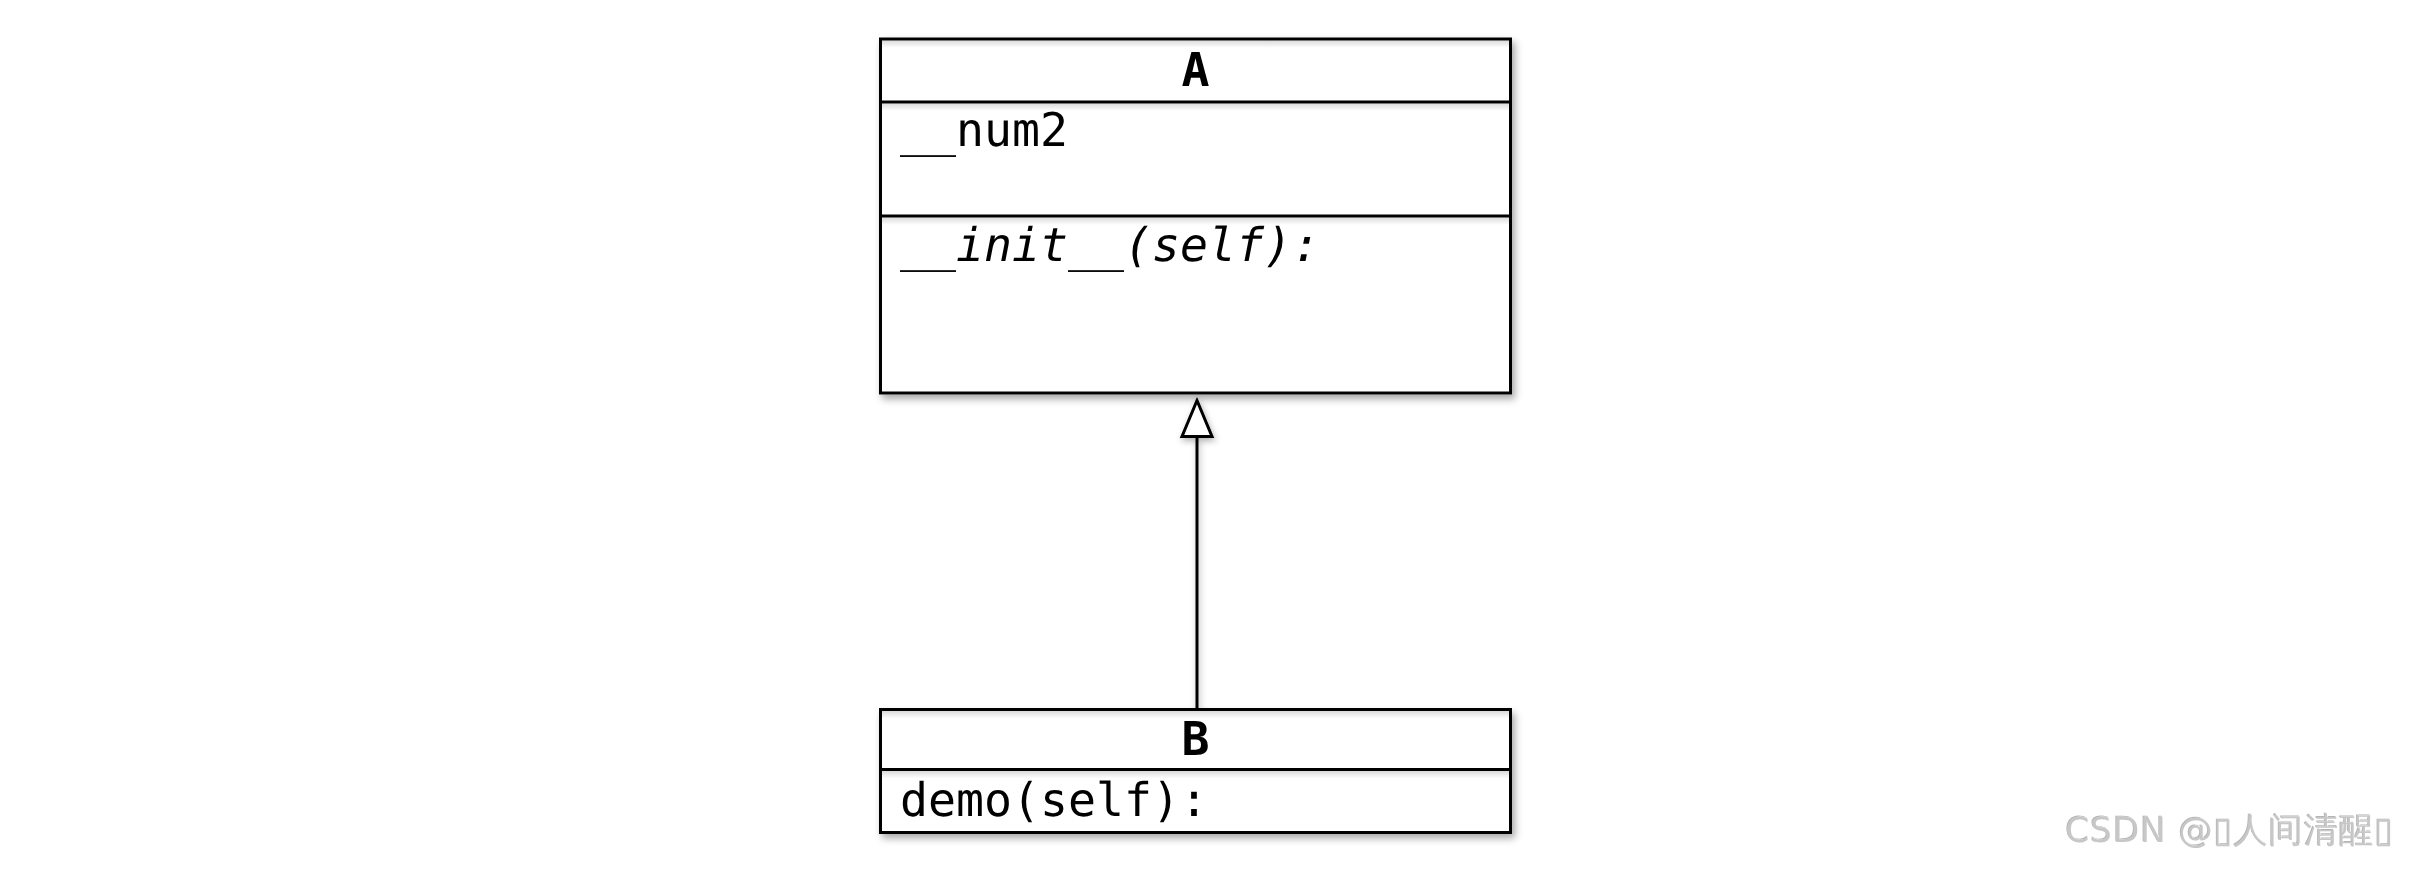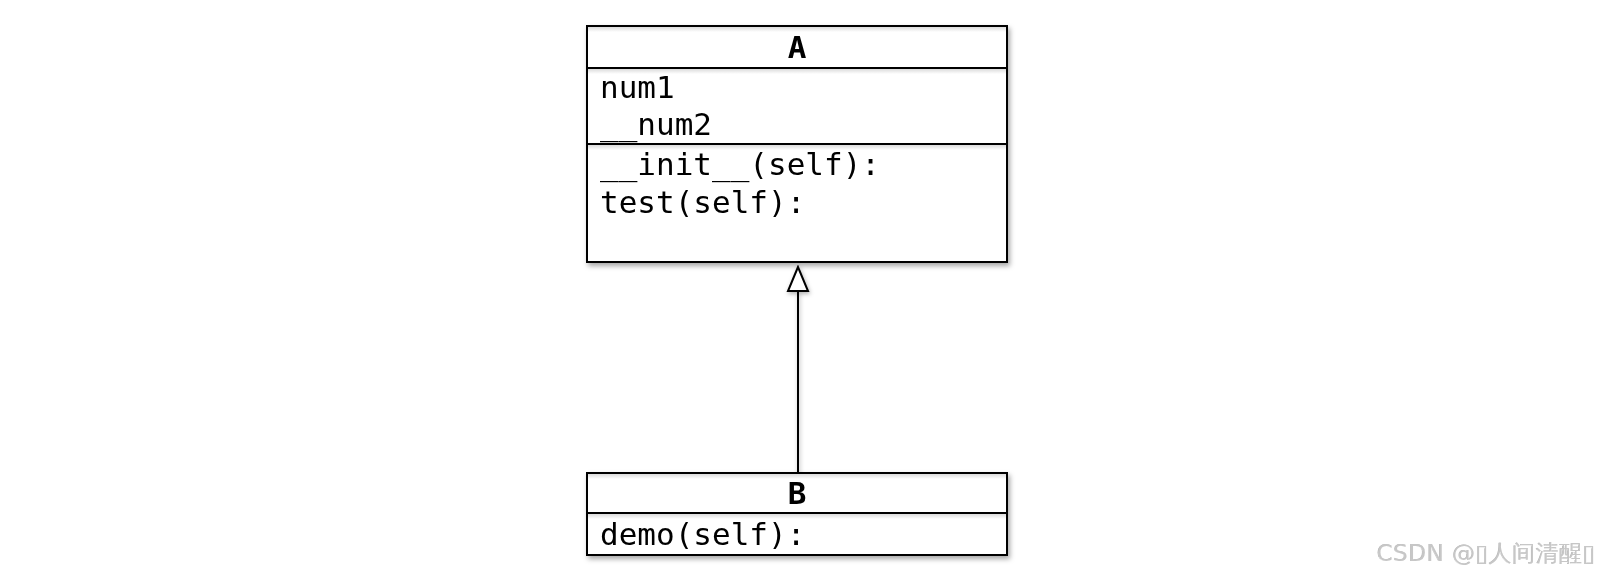--- a/index.html
+++ b/index.html
@@ -28,21 +28,21 @@
     background: linear-gradient(to bottom, rgba(0,0,0,0.14), rgba(0,0,0,0) 5px);
   }
   .class-a .uml-title { height: 40px; line-height: 40px; }
   .class-b .uml-title { height: 38px; line-height: 38px; }
   .compartment {
     border-top: 2px solid #000;
     background: linear-gradient(to bottom, rgba(0,0,0,0.14), rgba(0,0,0,0) 5px);
     overflow: hidden;
   }
   .class-a .attributes { height: 74px; }
-  .class-a .methods    { height: 114px; }
+  .class-a .methods    { height: 114px; font-style: italic; }
   .class-b .methods    { height: 40px; }
   .member {
     font-size: 31px;
     line-height: 38px;
     padding-left: 12px;
     white-space: pre;
   }
   .class-a .attributes .member { line-height: 37px; }
   .class-b .methods .member    { line-height: 40px; }
   .arrow-svg {
@@ -64,26 +64,24 @@
   }
 </style>
 </head>
 <body>
 
 <div class="canvas">
 
   <div class="uml-class class-a">
     <div class="uml-title">A</div>
     <div class="compartment attributes">
-      <div class="member">num1</div>
       <div class="member">__num2</div>
     </div>
     <div class="compartment methods">
       <div class="member">__init__(self):</div>
-      <div class="member">test(self):</div>
     </div>
   </div>
 
   <svg class="arrow-svg" width="30" height="207" viewBox="0 0 30 207">
     <line x1="15" y1="26" x2="15" y2="207" stroke="#000" stroke-width="2"></line>
     <polygon points="15,2 5,26 25,26" fill="#ffffff" stroke="#000" stroke-width="2" stroke-linejoin="miter"></polygon>
   </svg>
 
   <div class="uml-class class-b">
     <div class="uml-title">B</div>

